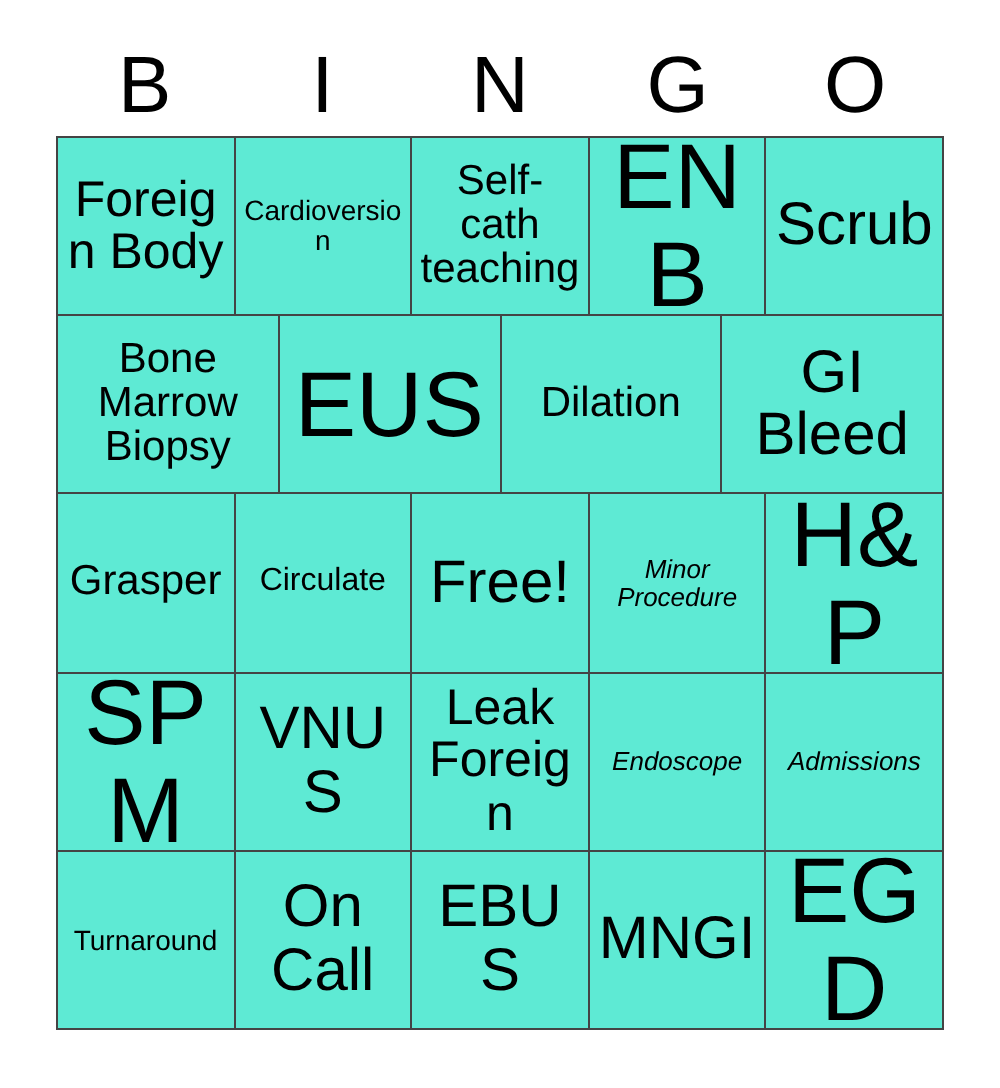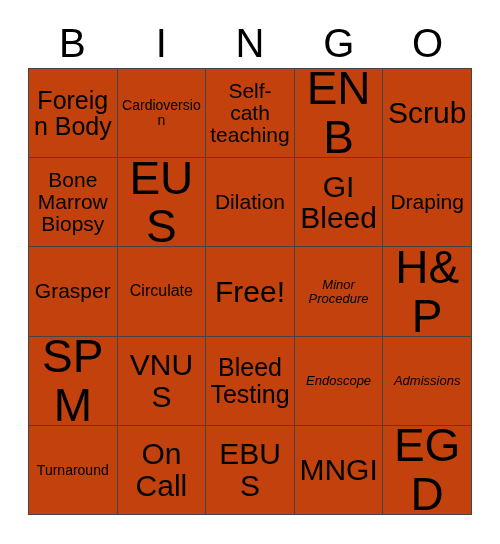--- a/index.html
+++ b/index.html
@@ -65,21 +65,21 @@
   .cell {
     flex: 1 1 0;
     box-sizing: border-box;
     border-right: 1.5px solid #444444;
     border-bottom: 1.5px solid #444444;
     display: flex;
     align-items: center;
     justify-content: center;
     text-align: center;
     padding: 2px 3px;
-    background: #c2410c;
+    background: #5eead4;
     overflow: hidden;
   }
   .cell-text {
     display: block;
     width: 100%;
     line-height: 1.06;
     word-wrap: break-word;
     color: #000000;
   }
 
@@ -139,23 +139,20 @@
         </div>
         <div class="cell fs-xxl">
           <span class="cell-text">EUS</span>
         </div>
         <div class="cell fs-md">
           <span class="cell-text">Dilation</span>
         </div>
         <div class="cell fs-xl">
           <span class="cell-text">GI Bleed</span>
         </div>
-        <div class="cell fs-md">
-          <span class="cell-text">Draping</span>
-        </div>
       </div>
       <div class="grid-row">
         <div class="cell fs-md">
           <span class="cell-text">Grasper</span>
         </div>
         <div class="cell fs-sm">
           <span class="cell-text">Circulate</span>
         </div>
         <div class="cell fs-xl">
           <span class="cell-text">Free!</span>
@@ -168,21 +165,21 @@
         </div>
       </div>
       <div class="grid-row">
         <div class="cell fs-xxl">
           <span class="cell-text">SPM</span>
         </div>
         <div class="cell fs-xl">
           <span class="cell-text">VNUS</span>
         </div>
         <div class="cell fs-lg">
-          <span class="cell-text">Bleed Testing</span>
+          <span class="cell-text">Leak Foreign</span>
         </div>
         <div class="cell fs-xs">
           <span class="cell-text">Endoscope</span>
         </div>
         <div class="cell fs-xs">
           <span class="cell-text">Admissions</span>
         </div>
       </div>
       <div class="grid-row">
         <div class="cell fs-xxs">

